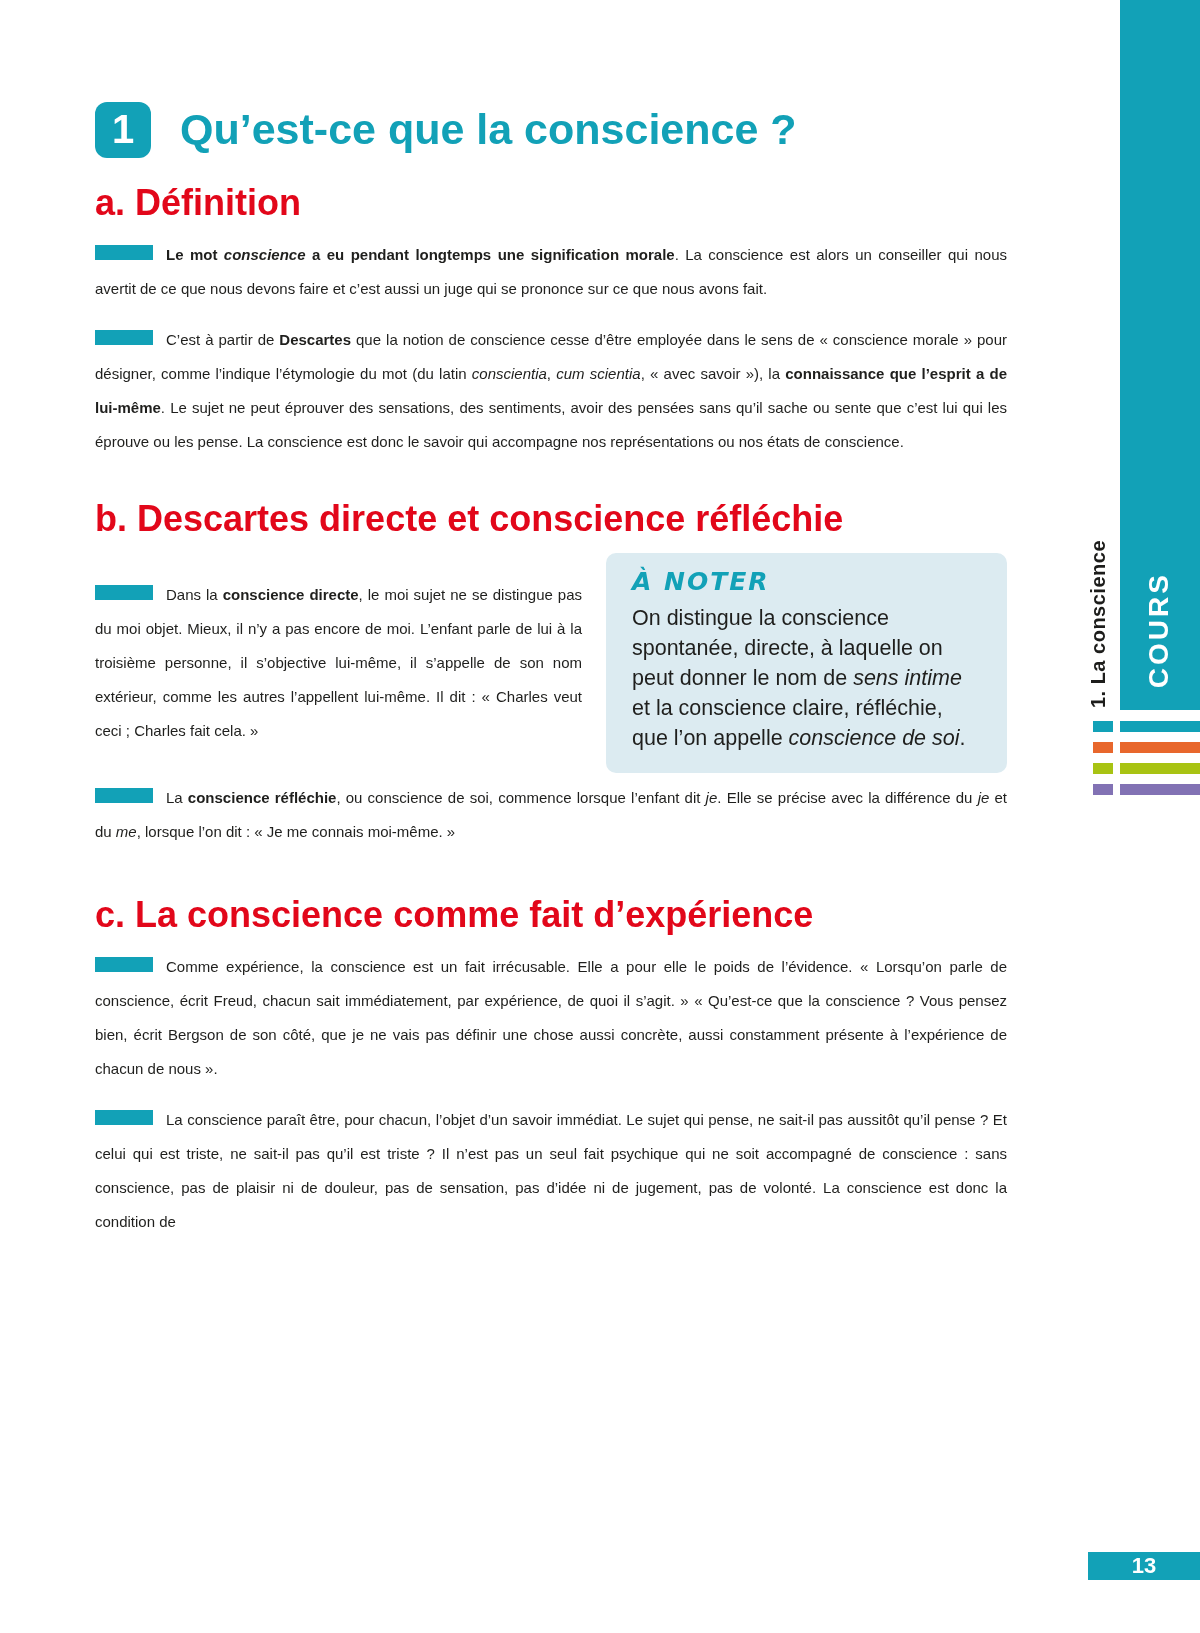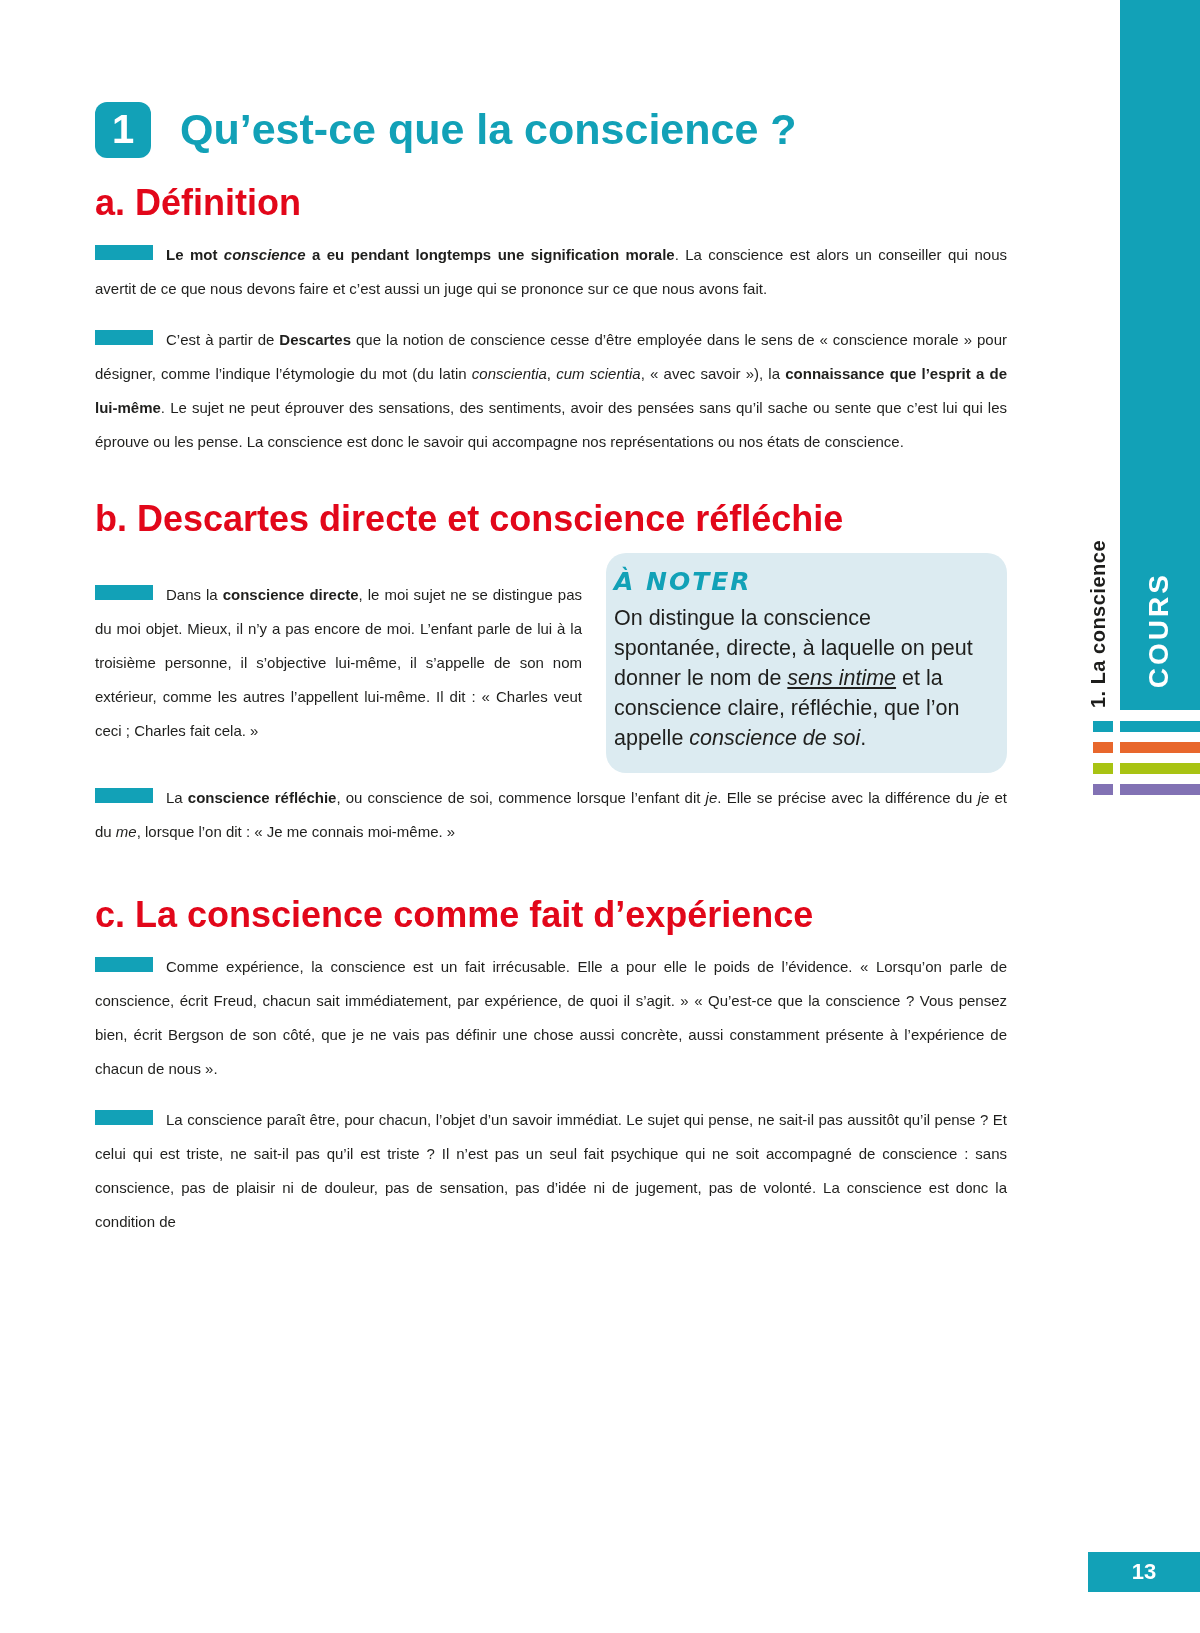--- a/index.html
+++ b/index.html
@@ -26,21 +26,21 @@
   }
   .side-bars{position:absolute;top:721px;right:0;width:107px;}
   .side-bar{display:flex;height:11px;margin-bottom:10px;}
   .side-bar .seg-short{width:20px;margin-right:7px;}
   .side-bar .seg-long{flex:1;}
   .bar-teal .seg-short,.bar-teal .seg-long{background:var(--teal);}
   .bar-orange .seg-short,.bar-orange .seg-long{background:var(--orange);}
   .bar-green .seg-short,.bar-green .seg-long{background:var(--green);}
   .bar-purple .seg-short,.bar-purple .seg-long{background:var(--purple);}
   .page-badge{
-    position:absolute;top:1552px;right:0;width:112px;height:40px;background:var(--teal);
+    position:absolute;top:1552px;right:0;width:112px;height:28px;background:var(--teal);
     color:#fff;font-weight:700;font-size:22px;display:flex;align-items:center;justify-content:center;
   }
   
   .content{position:absolute;left:95px;top:96px;width:912px;}
   .chapter-title{display:flex;align-items:center;gap:17px;margin:0 0 20px 0;}
   .num-badge{
     width:56px;height:56px;border-radius:12px;background:var(--teal);flex:0 0 auto;
     color:#fff;font-size:40px;font-weight:700;display:flex;align-items:center;justify-content:center;
   }
   h1{color:var(--teal);font-size:43px;font-weight:700;margin:12px;line-height:1;}
@@ -48,22 +48,22 @@
   section{margin:0 0 0 0;}
   .sect{margin-bottom:40px;}
   .sect-b{margin-bottom:46px;}
   .para{font-size:15px;line-height:34px;text-align:justify;margin:0 0 17px 0;}
   .para:last-child{margin-bottom:0;}
   .bullet{display:inline-block;width:58px;height:15px;background:var(--teal);margin-right:13px;}
   
   .b-row{display:flex;align-items:center;margin-bottom:8px;}
   .b-left{flex:0 0 487px;}
   .note-box{
-    flex:1;margin-left:24px;background:var(--box_bg);border-radius:20px;
-    padding:14px 24px 20px 8px;
+    flex:1;margin-left:24px;background:var(--box_bg);border-radius:10px;
+    padding:14px 24px 20px 26px;
   }
   .note-label{
     color:var(--teal);font-weight:700;font-style:italic;font-size:25px;letter-spacing:2px;
     font-family:"DejaVu Sans",sans-serif;margin:0 0 7px 0;
   }
   .note-body{font-size:21.5px;line-height:30px;margin:0;text-align:left;}
 </style>
 </head>
 <body>
 
@@ -109,21 +109,21 @@
   </section>
 
   <section class="sect sect-b">
     <h2>b. Descartes directe et conscience réfléchie</h2>
     <div class="b-row">
       <div class="b-left">
         <p class="para"><span class="bullet"></span><span><span>Dans la </span><span style="font-weight: 700;">conscience directe</span><span>, le moi sujet ne se distingue pas du moi objet. Mieux, il n’y a pas encore de moi. L’enfant parle de lui à la troisième personne, il s’objective lui-même, il s’appelle de son nom extérieur, comme les autres l’appellent lui-même. Il dit : « Charles veut ceci ; Charles fait cela. »</span></span></p>
       </div>
       <aside class="note-box">
         <div class="note-label">À NOTER</div>
-        <p class="note-body"><span>On distingue la conscience spontanée, directe, à laquelle on peut donner le nom de </span><span style="font-style: italic; text-decoration: underline;">sens intime</span><span> et la conscience claire, réfléchie, que l’on appelle </span><span style="font-style: italic;">conscience de soi</span><span>.</span></p>
+        <p class="note-body"><span>On distingue la conscience spontanée, directe, à laquelle on peut donner le nom de </span><span style="font-style: italic;">sens intime</span><span> et la conscience claire, réfléchie, que l’on appelle </span><span style="font-style: italic;">conscience de soi</span><span>.</span></p>
       </aside>
     </div>
     <p class="para"><span class="bullet"></span><span><span>La </span><span style="font-weight: 700;">conscience réfléchie</span><span>, ou conscience de soi, commence lorsque l’enfant dit </span><span style="font-style: italic;">je</span><span>. Elle se précise avec la différence du </span><span style="font-style: italic;">je</span><span> et du </span><span style="font-style: italic;">me</span><span>, lorsque l’on dit : « Je me connais moi-même. »</span></span></p>
   </section>
 
   <section class="sect">
     <h2>c. La conscience comme fait d’expérience</h2>
     <p class="para"><span class="bullet"></span><span><span>Comme expérience, la conscience est un fait irrécusable. Elle a pour elle le poids de l’évidence. « Lorsqu’on parle de conscience, écrit Freud, chacun sait immédiatement, par expérience, de quoi il s’agit. » « Qu’est-ce que la conscience ? Vous pensez bien, écrit Bergson de son côté, que je ne vais pas définir une chose aussi concrète, aussi constamment présente à l’expérience de chacun de nous ».</span></span></p>
     <p class="para"><span class="bullet"></span><span><span>La conscience paraît être, pour chacun, l’objet d’un savoir immédiat. Le sujet qui pense, ne sait-il pas aussitôt qu’il pense ? Et celui qui est triste, ne sait-il pas qu’il est triste ? Il n’est pas un seul fait psychique qui ne soit accompagné de conscience : sans conscience, pas de plaisir ni de douleur, pas de sensation, pas d’idée ni de jugement, pas de volonté. La conscience est donc la condition de</span></span></p>
   </section>

